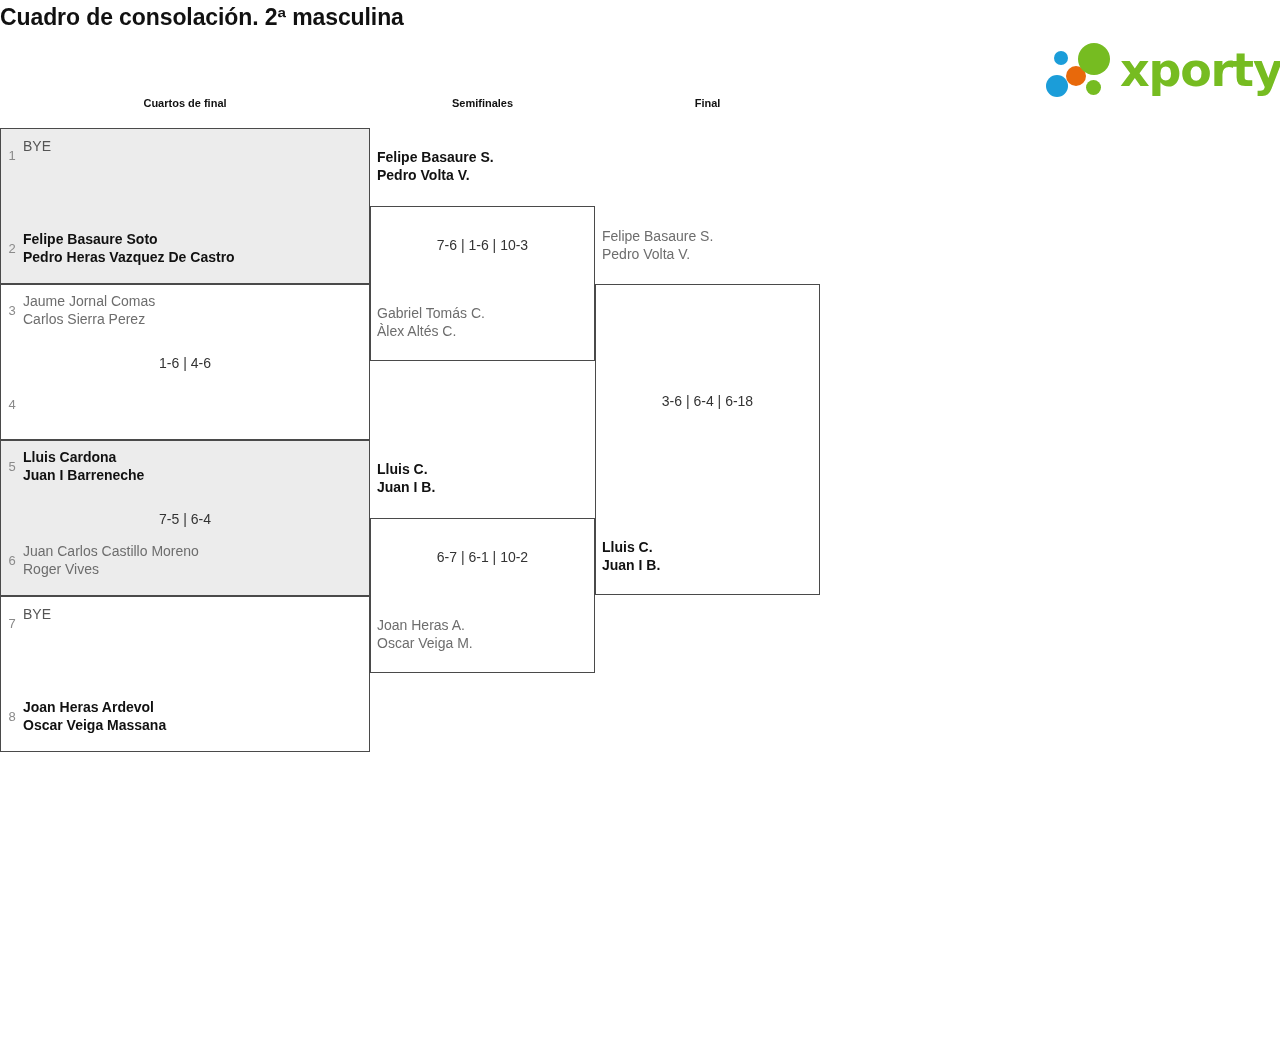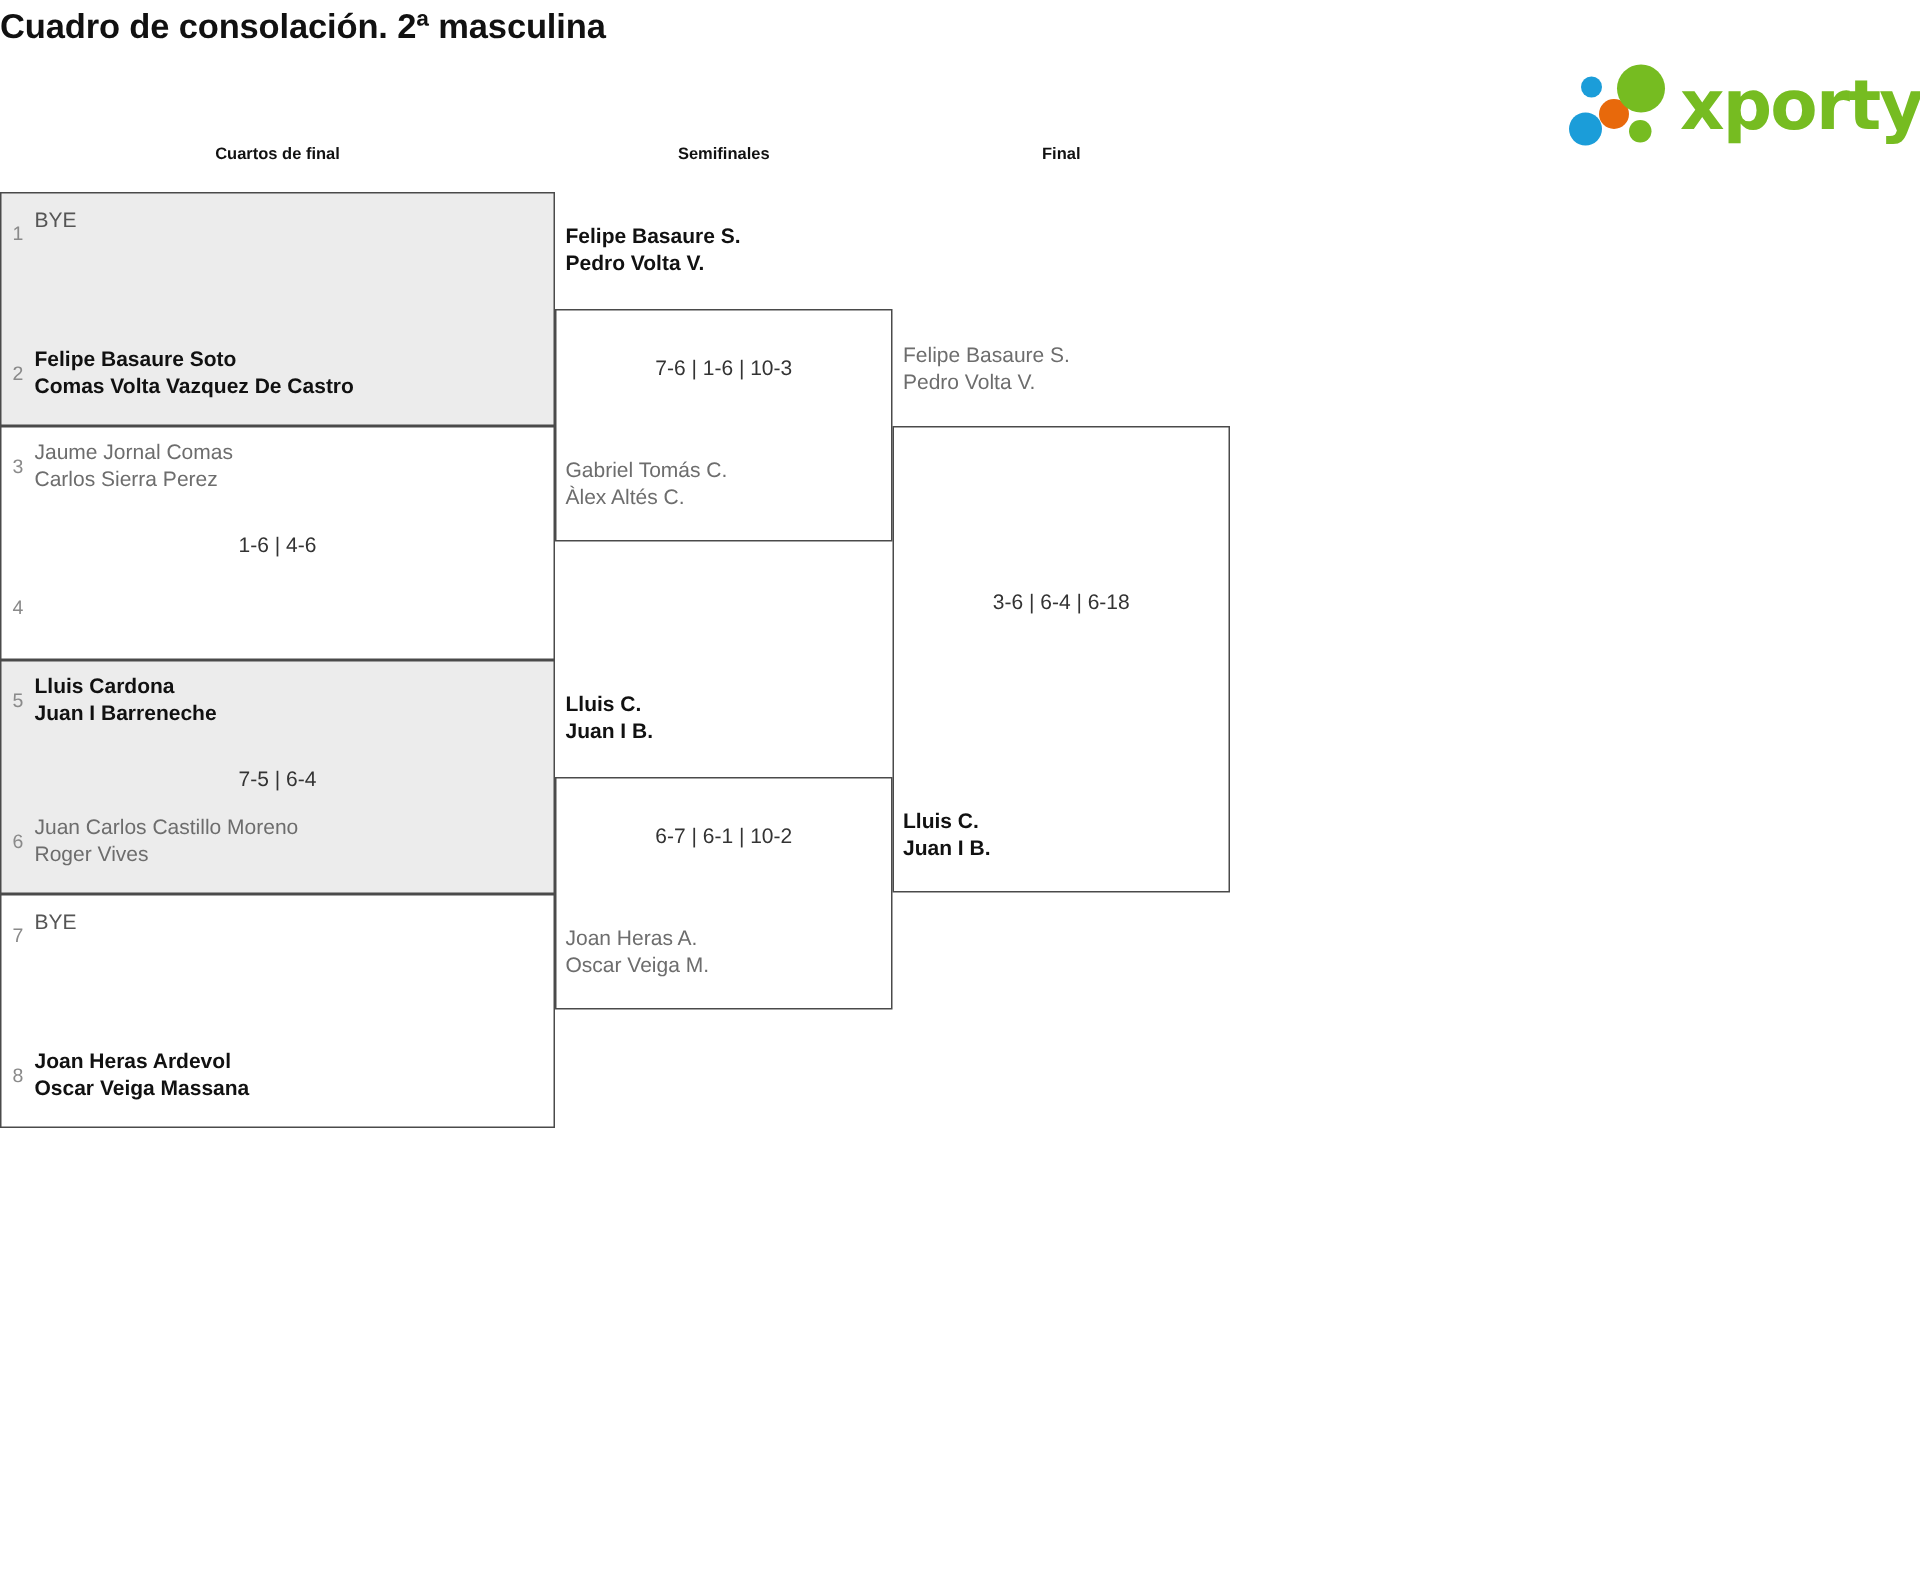--- a/index.html
+++ b/index.html
@@ -176,21 +176,21 @@
     <div class="slot" style="left:0px; top:8px;">
       <span class="seed">1</span>
       <span class="names bye">
         <span>BYE</span>
       </span>
     </div>
     <div class="slot" style="left:0px; top:101px;">
       <span class="seed">2</span>
       <span class="names winner">
         <span>Felipe Basaure Soto</span><br>
-        <span>Comas Volta Vazquez De Castro</span>
+        <span>Pedro Heras Vazquez De Castro</span>
       </span>
     </div>
   </div>
 
   <div class="r1-block plain" style="top:284px; height:156px;">
     <div class="slot" style="left:0px; top:7px;">
       <span class="seed">3</span>
       <span class="names loser">
         <span>Jaume Jornal Comas</span><br>
         <span>Carlos Sierra Perez</span>

